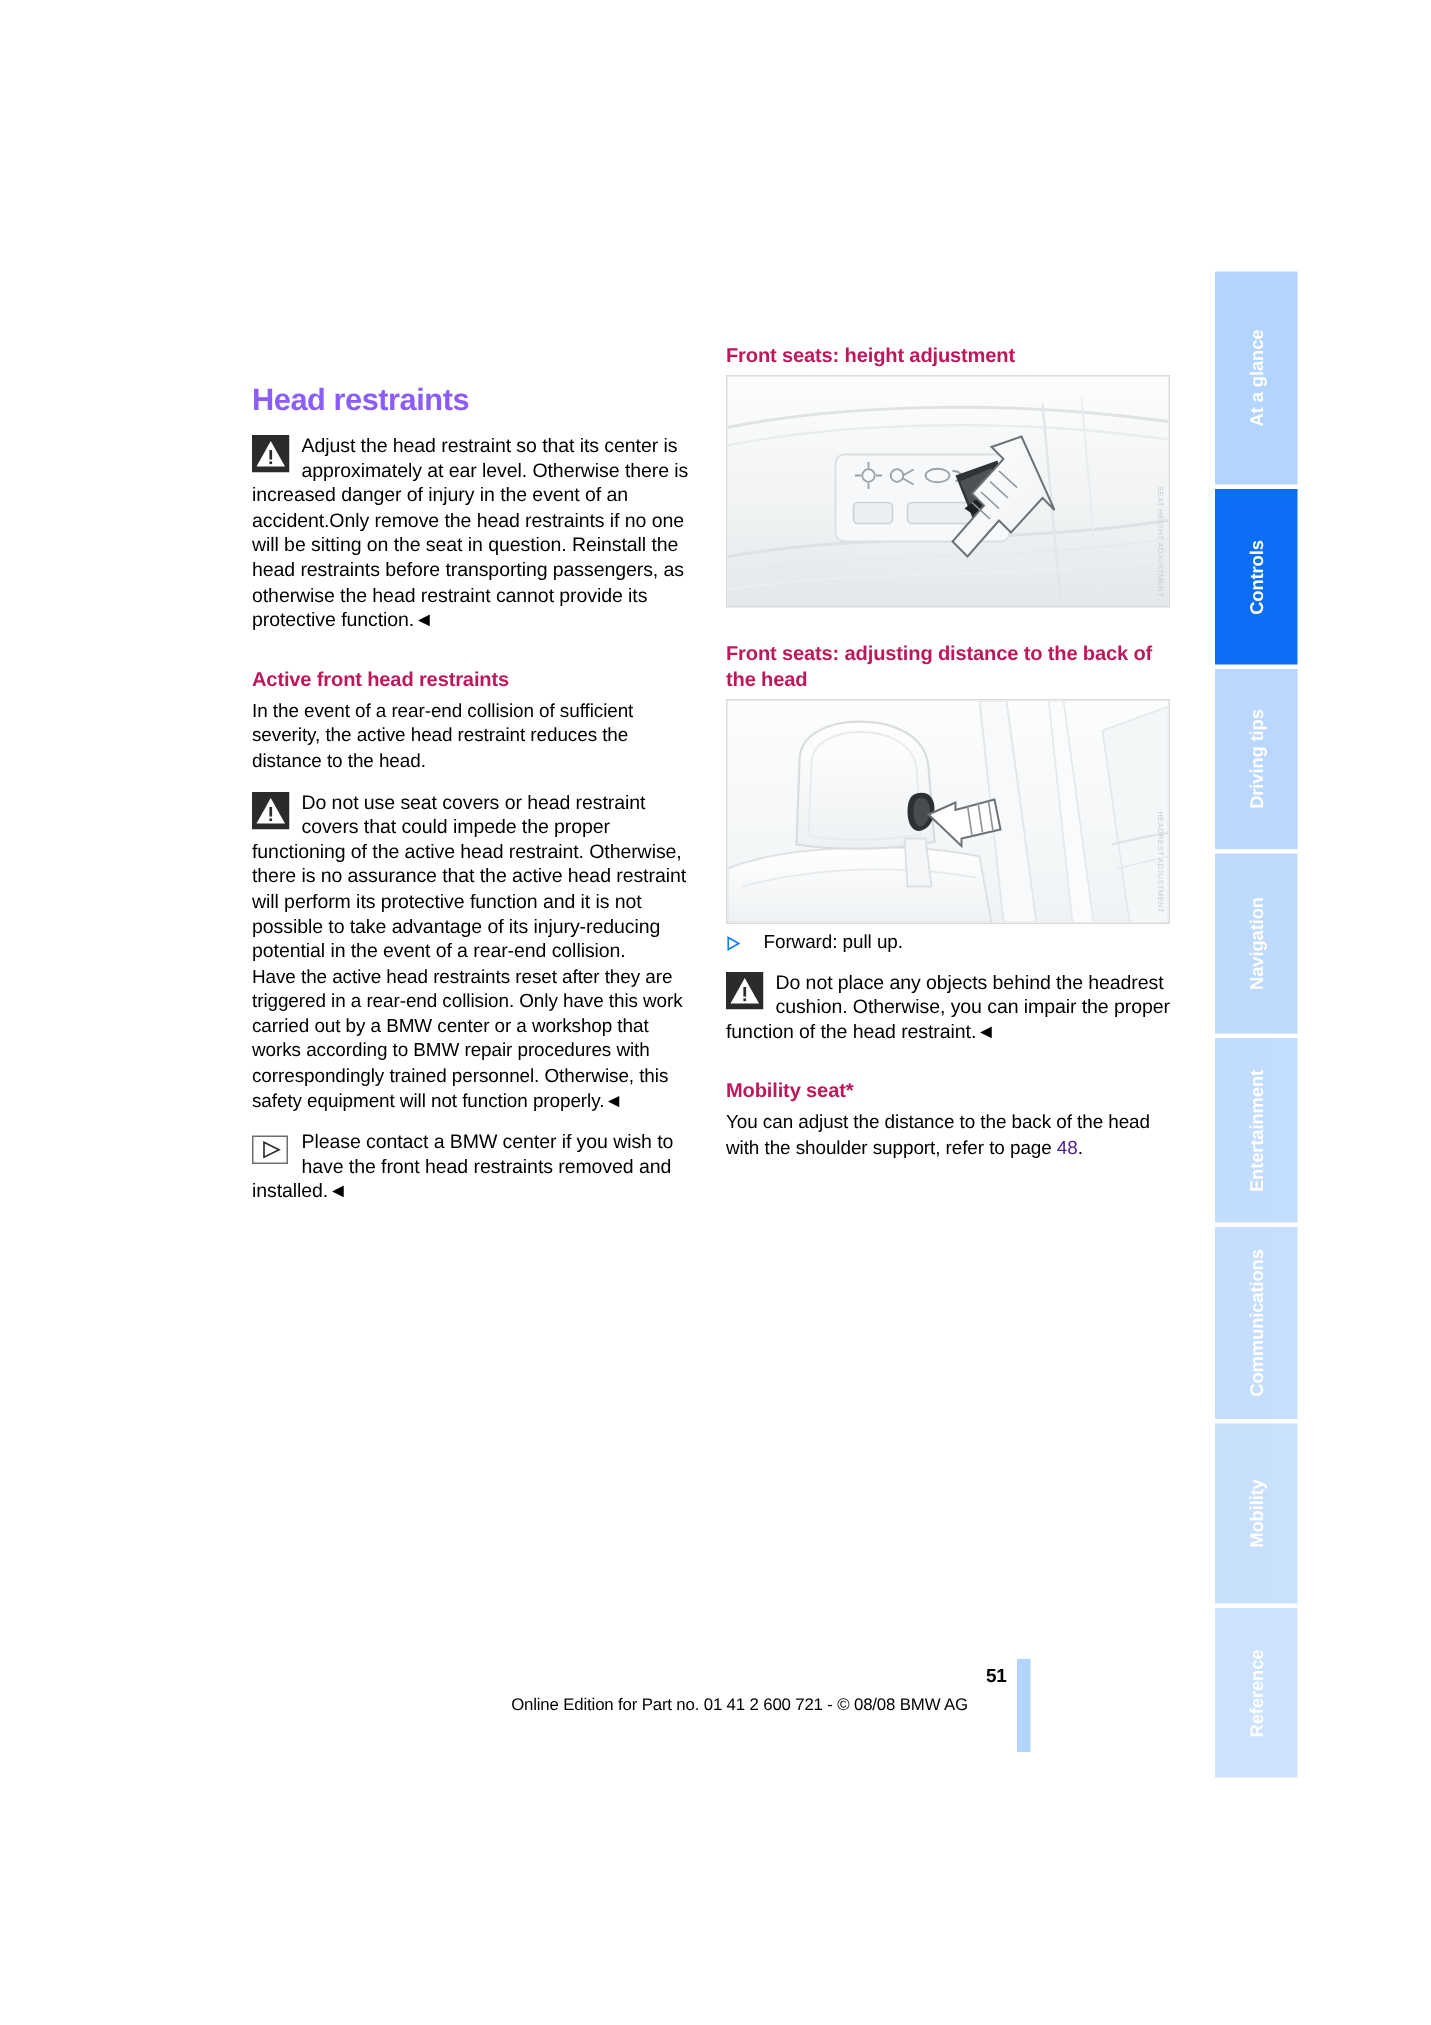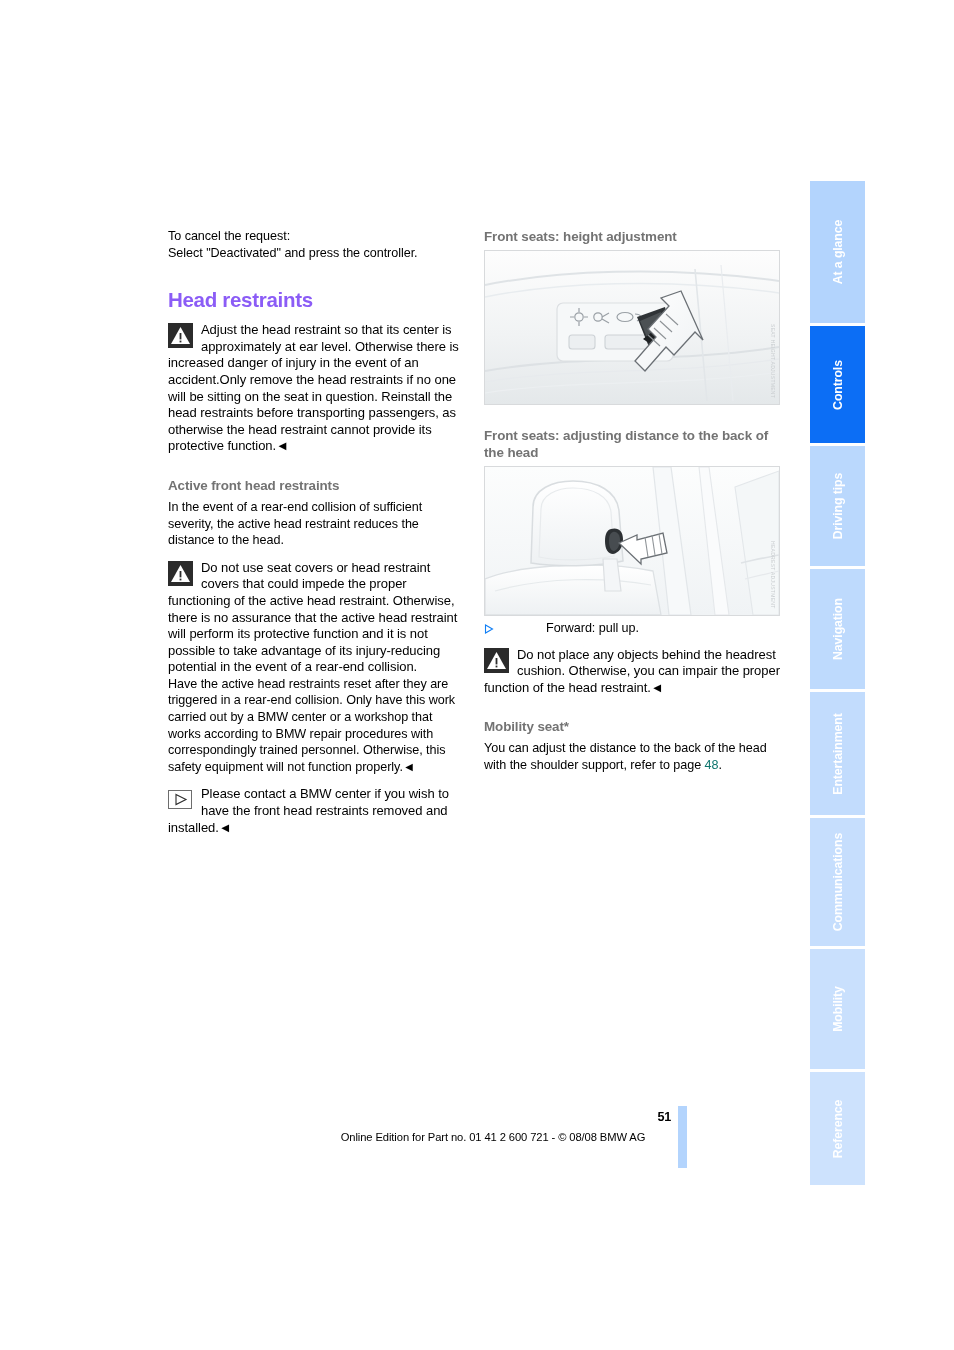--- a/index.html
+++ b/index.html
@@ -48,21 +48,21 @@
     color: #8b5cf6;
     letter-spacing: -0.3px;
     margin-top: 27px;
     margin-bottom: 10px;
     line-height: 24px;
   }
 
   h2.sub-title {
     font-size: 13.4px;
     font-weight: bold;
-    color: #737373;
+    color: #be185d;
     letter-spacing: -0.1px;
     margin-top: 22px;
     margin-bottom: 5px;
     line-height: 17px;
   }
   h2.sub-title.first { margin-top: 0; }
 
   
   .notice-block {
     font-size: 13px;
@@ -91,23 +91,23 @@
     line-height: 16.6px;
     letter-spacing: -0.05px;
     margin-bottom: 3px;
   }
   .bullet-marker {
     flex: 0 0 auto;
     width: 25px;
     padding-top: 4px;
   }
   .bullet-marker svg { display: block; }
-  .bullet-text { flex: 1 1 auto; margin-left: 37px; }
-
-  .blue-ref { color: #0f766e; }
+  .bullet-text { flex: 1 1 auto; }
+
+  .blue-ref { color: #4c1d95; }
 
   
   .figure {
     width: 296px;
     height: 155px;
     border: 1px solid #d8dadc;
     position: relative;
     overflow: hidden;
     background: #fbfcfc;
     margin-bottom: 4px;
@@ -181,24 +181,20 @@
     background: #b3d4fd;
   }
 </style>
 </head>
 <body>
 
 <div class="page">
 
   <div class="col-left">
 
-    <div class="body-text para">
-      <div>To cancel the request:</div>
-      <div>Select "Deactivated" and press the controller.</div>
-    </div>
 
     <h1 class="section-title">Head restraints</h1>
 
 
     <div class="notice-block">
       <span class="notice-icon">
         <svg width="25" height="25" viewBox="0 0 25 25">
           <rect x="0" y="0" width="25" height="25" fill="#2b2b2b"></rect>
           <polygon points="12.5,4 22,21 3,21" fill="#ffffff"></polygon>
           <rect x="11.6" y="10" width="1.8" height="6.4" fill="#2b2b2b"></rect>

